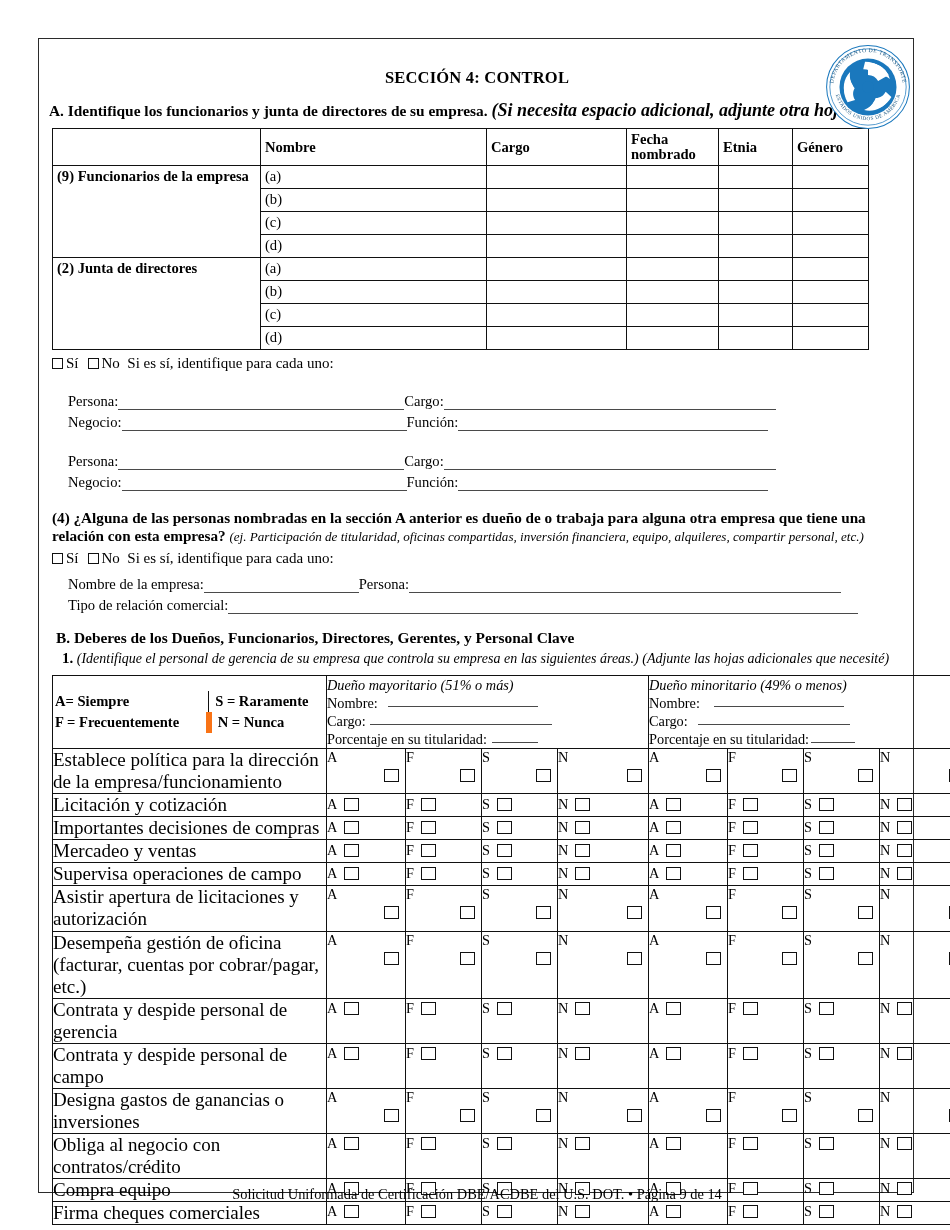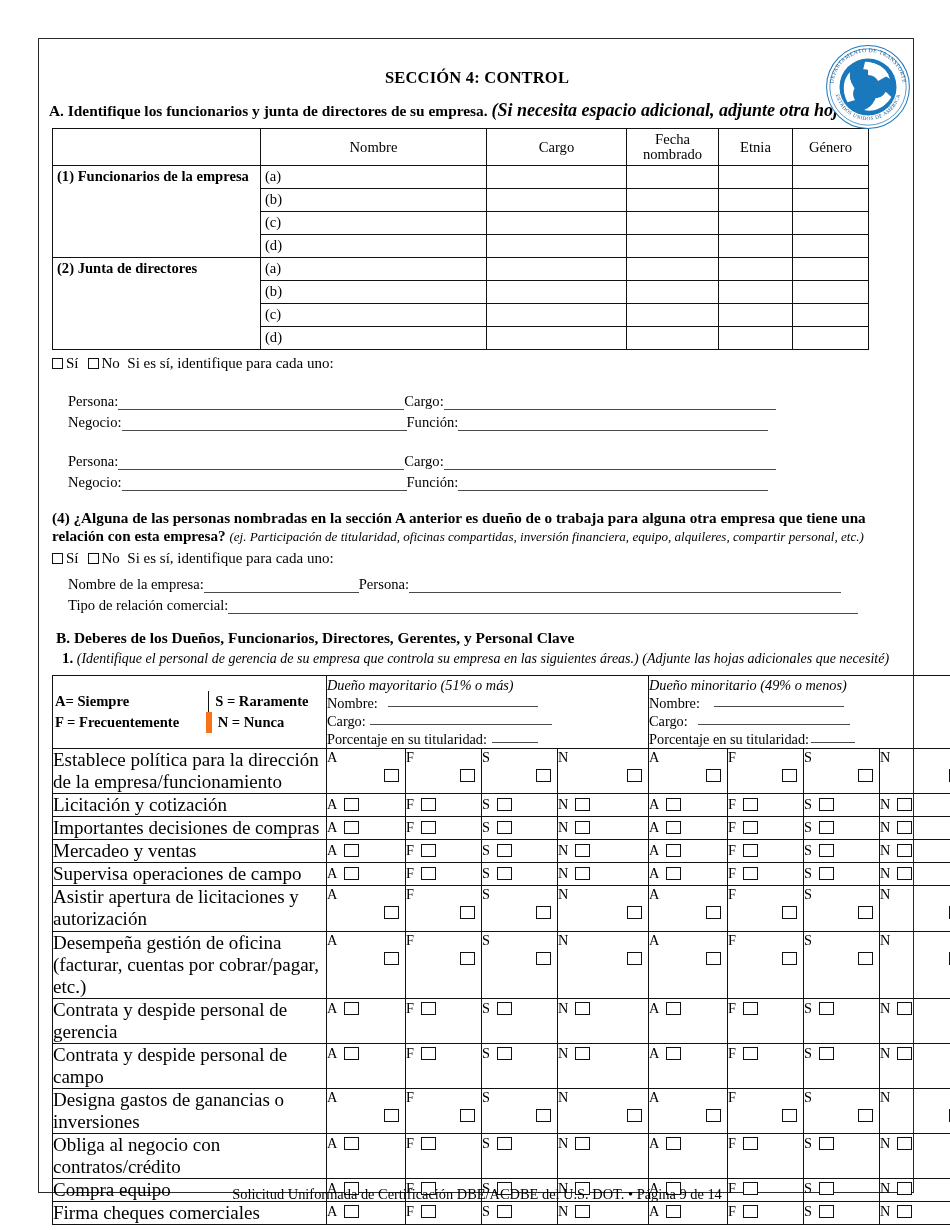--- a/index.html
+++ b/index.html
@@ -58,22 +58,22 @@
     table-layout: fixed;
   }
   table.tblA td {
     border: 1px solid #111;
     font-size: 14.6px;
     padding: 2px 4px;
     vertical-align: top;
     height: 23px;
   }
   table.tblA td.hdr {
-    text-align: center;
-    font-weight: normal;
+    text-align: left;
+    font-weight: bold;
     vertical-align: middle;
     height: 37px;
     line-height: 1.06;
   }
   table.tblA td.grp {
     font-weight: bold;
     vertical-align: top;
     line-height: 1.15;
   }
   .c0 { width: 208px; }
@@ -289,21 +289,21 @@
         <td class="hdr">Cargo</td>
         <td class="hdr">
           <span>Fecha</span><br>
           <span>nombrado</span>
         </td>
         <td class="hdr">Etnia</td>
         <td class="hdr">Género</td>
       </tr>
 
       <tr>
-        <td class="grp" rowspan="4">(1) Funcionarios de la empresa</td>
+        <td class="grp" rowspan="4">(9) Funcionarios de la empresa</td>
         <td>(a)</td>
         <td></td>
         <td></td>
         <td></td>
         <td></td>
       </tr>
       <tr>
         <td>(b)</td>
         <td></td>
         <td></td>

